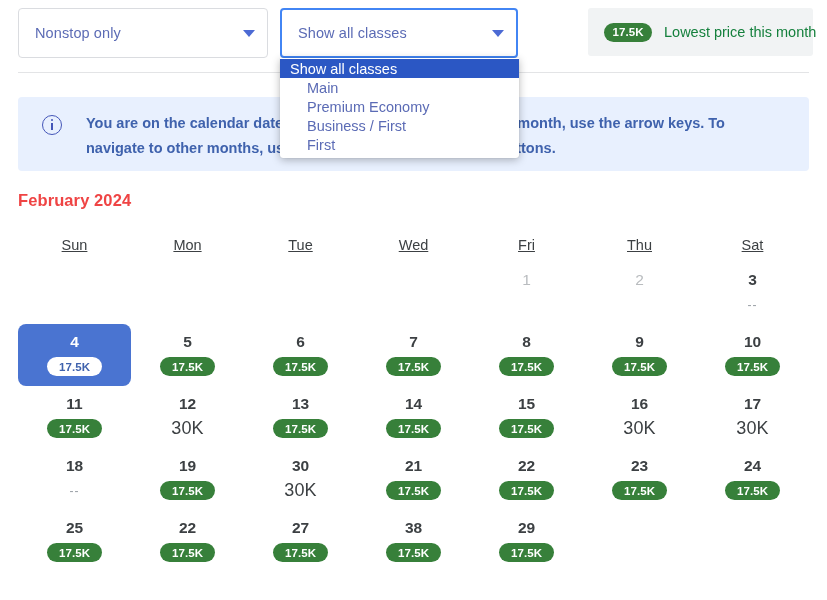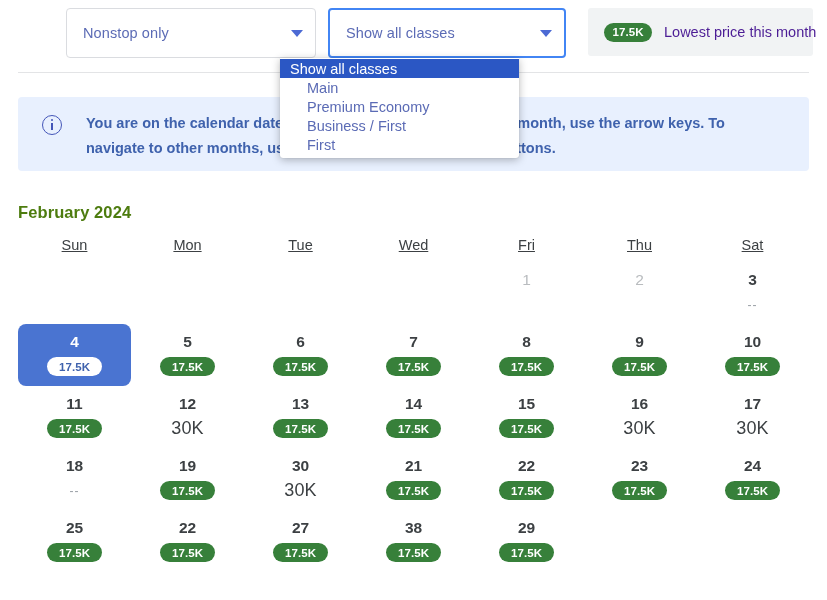--- a/index.html
+++ b/index.html
@@ -30,21 +30,20 @@
   .select-box {
     position: absolute;
     height: 50px;
     background: #ffffff;
     border: 1px solid #dadce0;
     border-radius: 4px;
     display: flex;
     align-items: center;
     padding: 0 12px 0 16px;
     cursor: pointer;
-    margin-left: 48px;
   }
 
   .select-box.nonstop { left: 18px; top: 8px; width: 250px; }
 
   .select-box.classes {
     left: 280px; top: 8px; width: 238px;
     border: 2px solid #4285f4;
     border-radius: 4px;
   }
 
@@ -89,21 +88,21 @@
     font-weight: bold;
     letter-spacing: 0.1px;
     height: 19px;
     min-width: 48px;
     padding: 0 12px;
   }
 
   .legend-text {
     margin-left: 12px;
     font-size: 14.5px;
-    color: #4c1d95;
+    color: #15803d;
     white-space: nowrap;
   }
 
   
   .divider {
     position: absolute;
     left: 18px; top: 72px;
     width: 791px; height: 1px;
     background: #e3e4e6;
   }
@@ -181,24 +180,24 @@
   .dropdown-option.selected {
     background: #2b57c4;
     color: #ffffff;
   }
   .dropdown-option:first-child { margin-top: 1px; }
   .dropdown-option + .dropdown-option { margin-top: 0px; padding-left: 27px; }
 
   
   .month-title {
     position: absolute;
-    left: 18px; top: 203px;
+    left: 18px; top: 191px;
     font-size: 16.5px;
     font-weight: bold;
-    color: #4d7c0f;
+    color: #ef4444;
     letter-spacing: 0.1px;
   }
 
   .cal-grid {
     position: absolute;
     left: 18px; top: 228px;
     width: 791px;
     display: grid;
     grid-template-columns: repeat(7, 1fr);
   }

